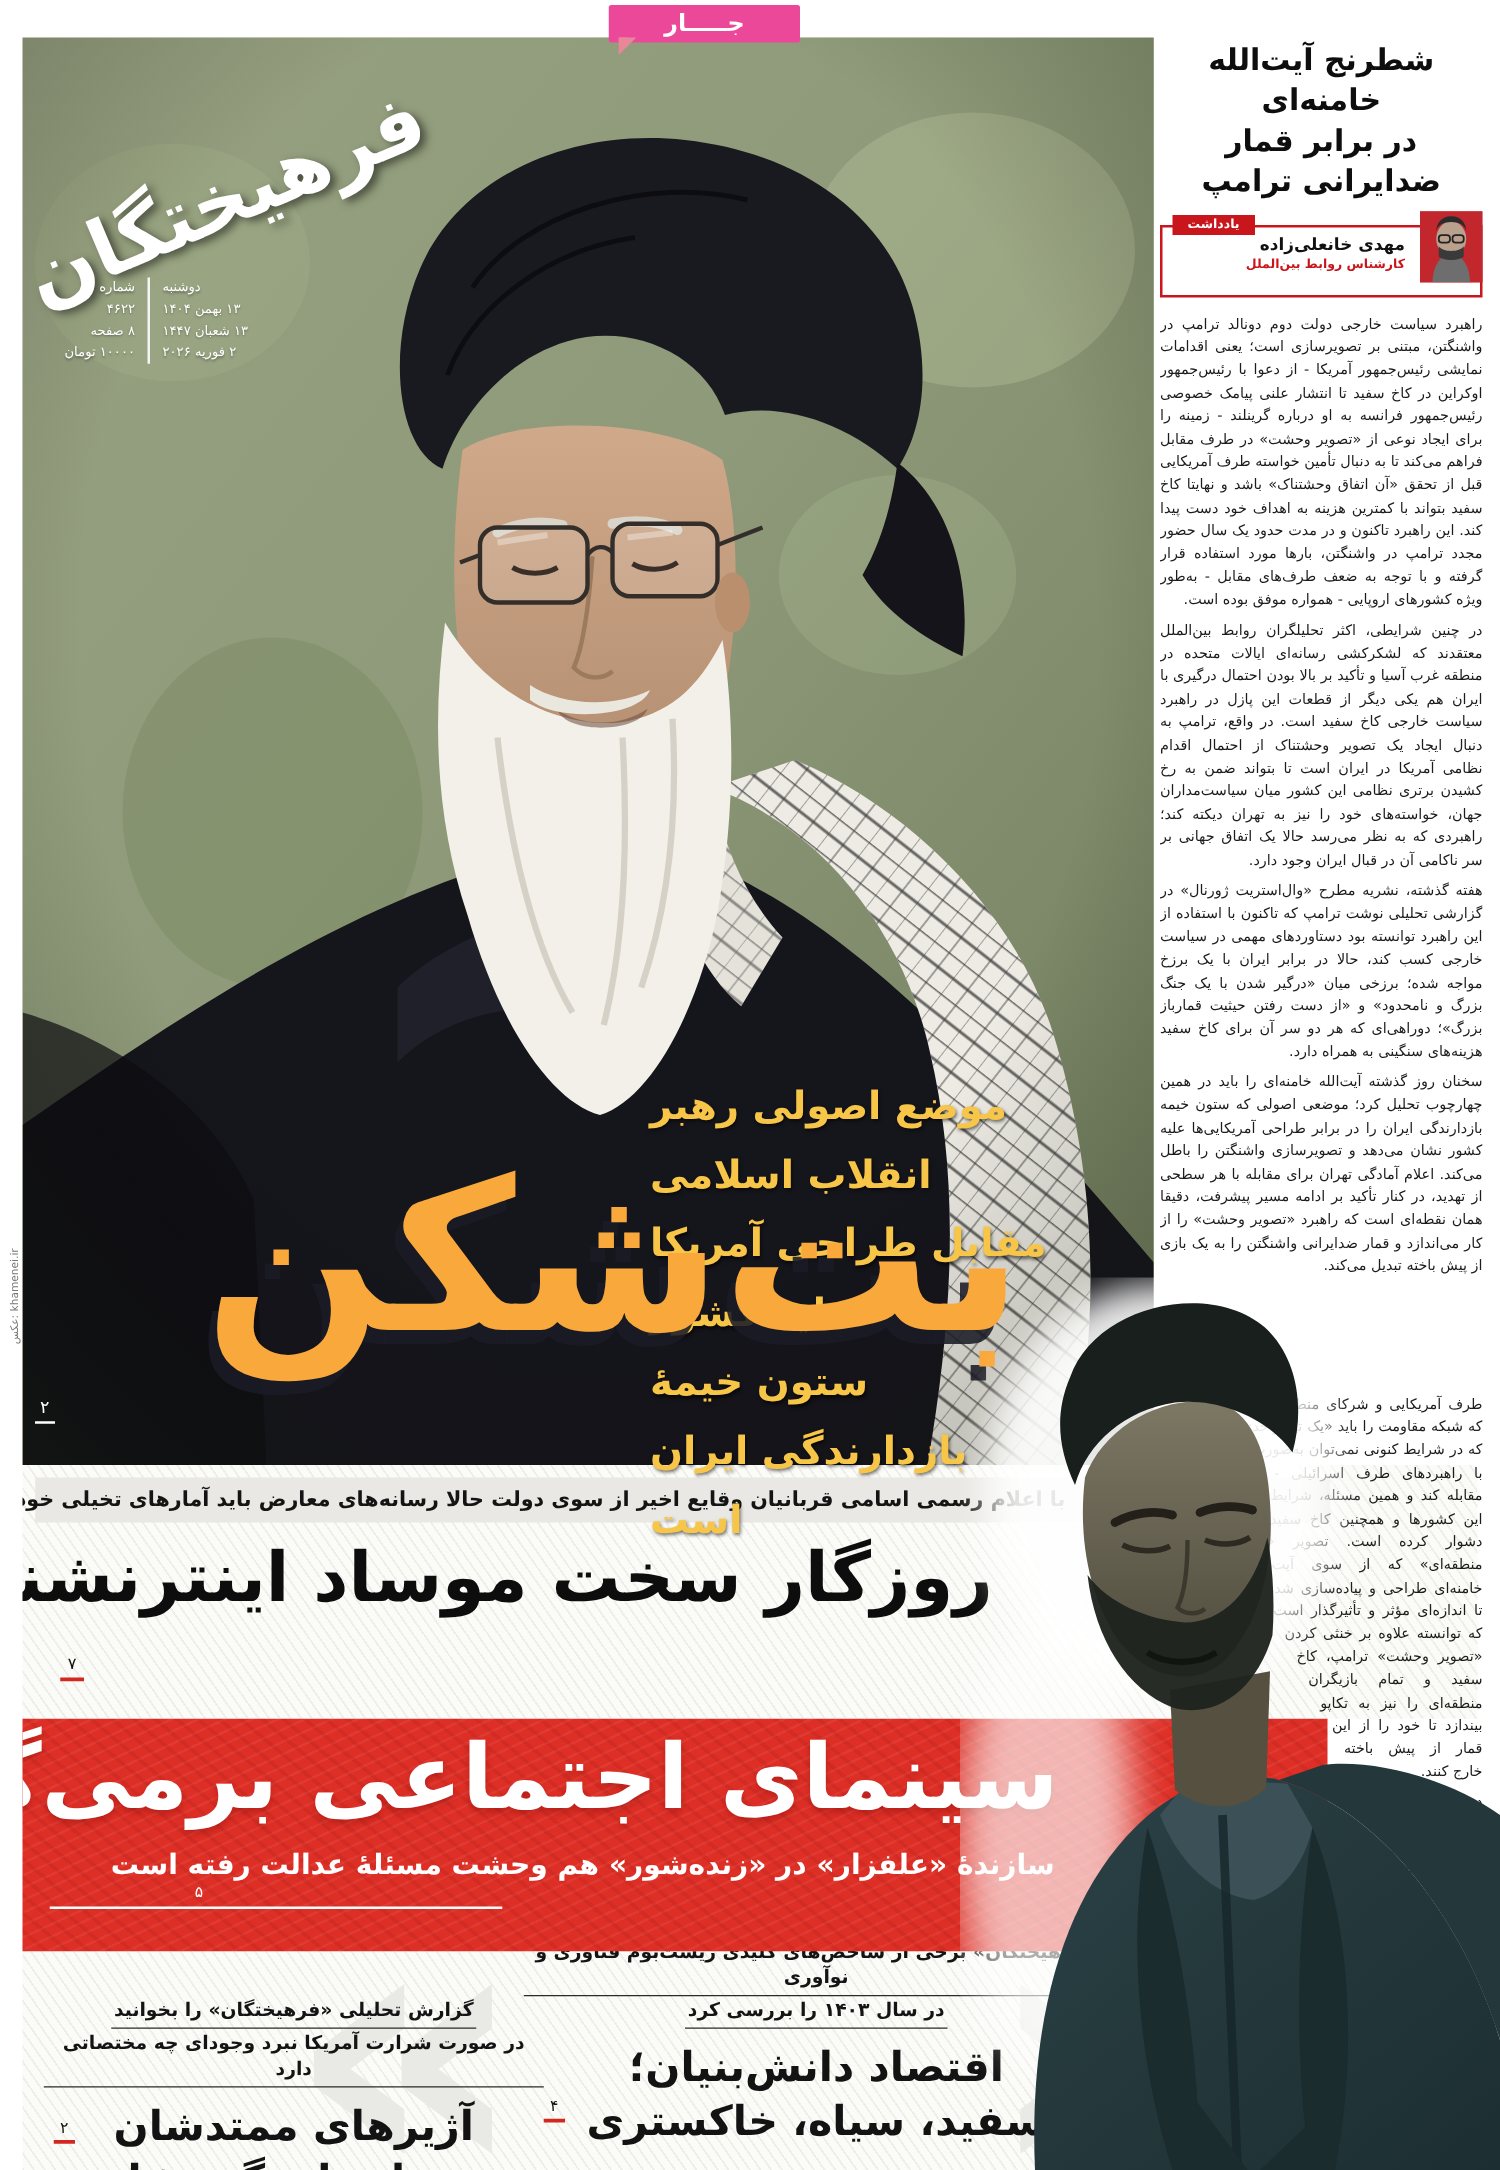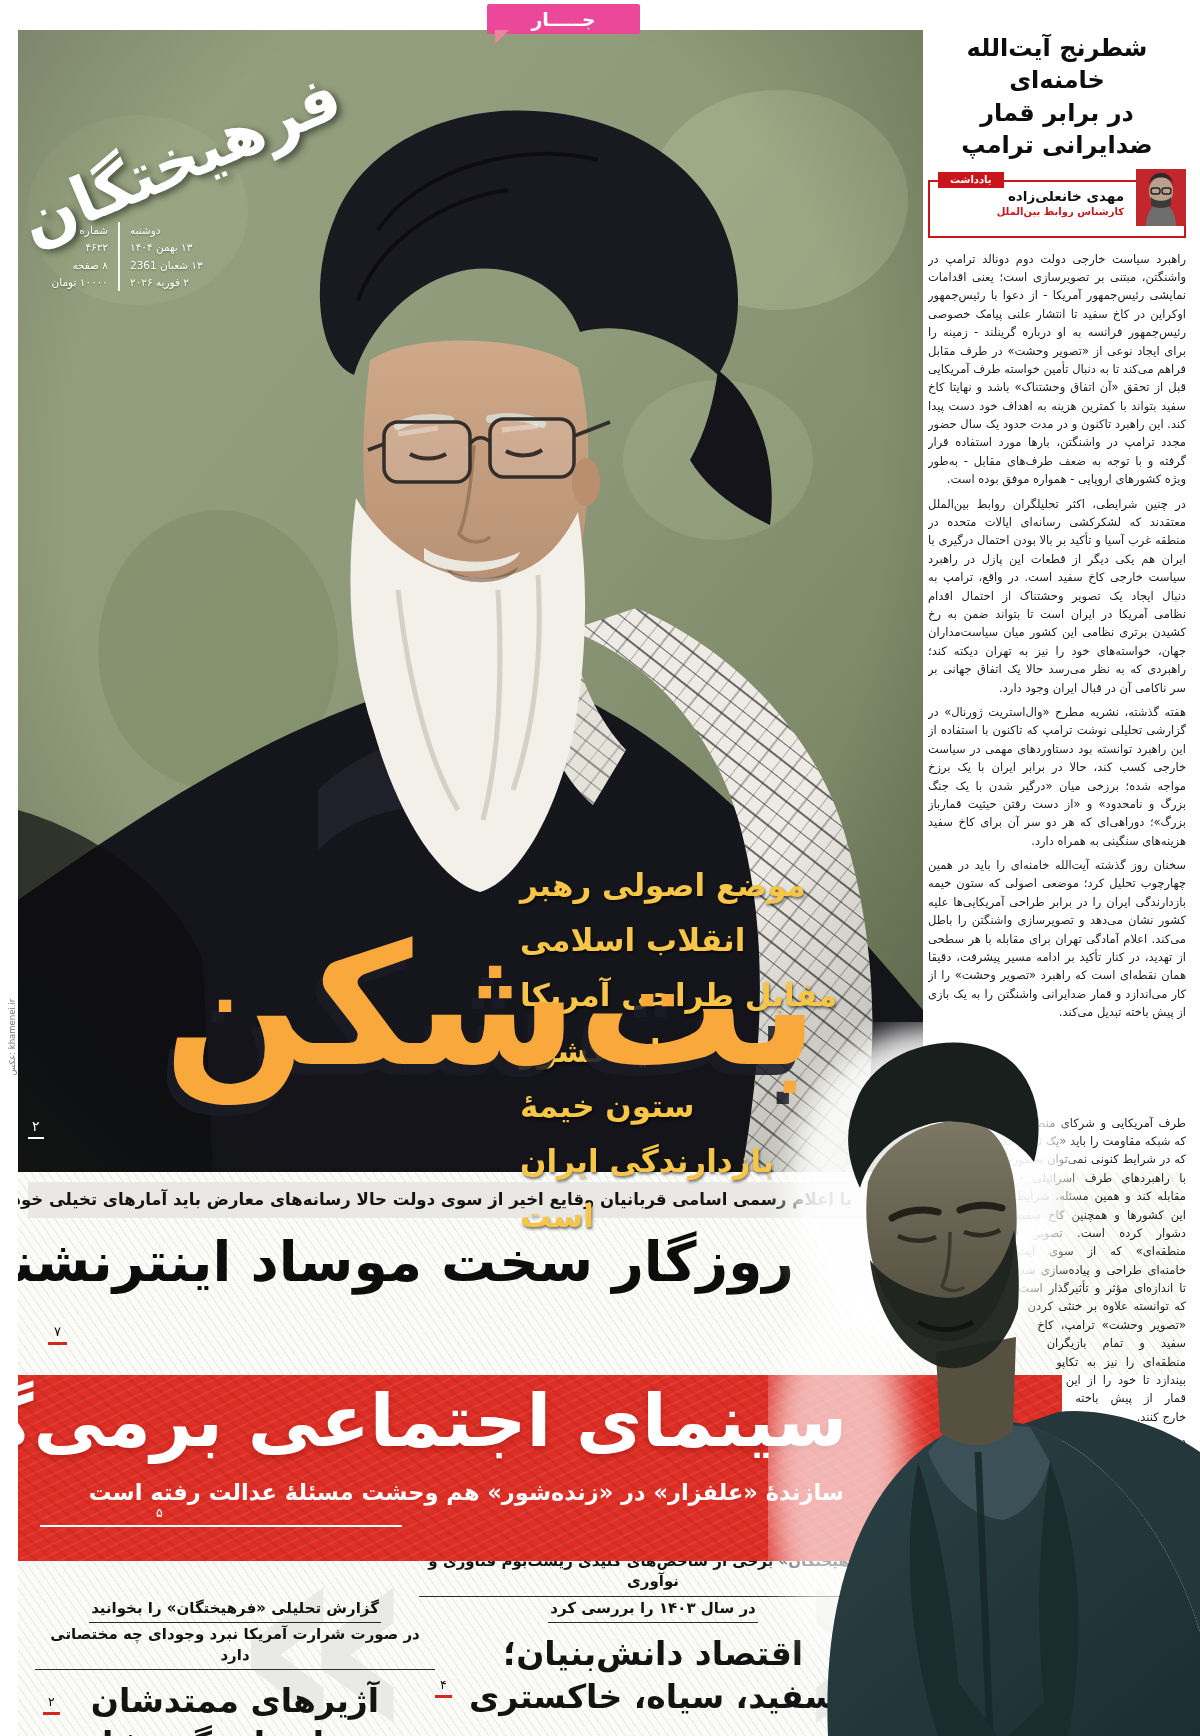--- a/index.html
+++ b/index.html
@@ -260,21 +260,21 @@
     <div class="col right">
       <div>شماره</div>
       <div class="dl-num">۴۶۲۲</div>
       <div>۸ صفحه</div>
       <div>۱۰۰۰۰ تومان</div>
     </div>
     <div class="sep"></div>
     <div class="col">
       <div>دوشنبه</div>
       <div>۱۳ بهمن ۱۴۰۴</div>
-      <div>۱۳ شعبان 2361</div>
+      <div>۱۳ شعبان ۱۴۴۷</div>
       <div>۲ فوریه ۲۰۲۶</div>
     </div>
   </div>
 
   <div class="cover-kicker">
     <div>موضع اصولی رهبر انقلاب اسلامی</div>
     <div>مقابل طراحی آمریکا علیه کشور</div>
     <div>ستون خیمهٔ بازدارندگی ایران است</div>
   </div>
 

